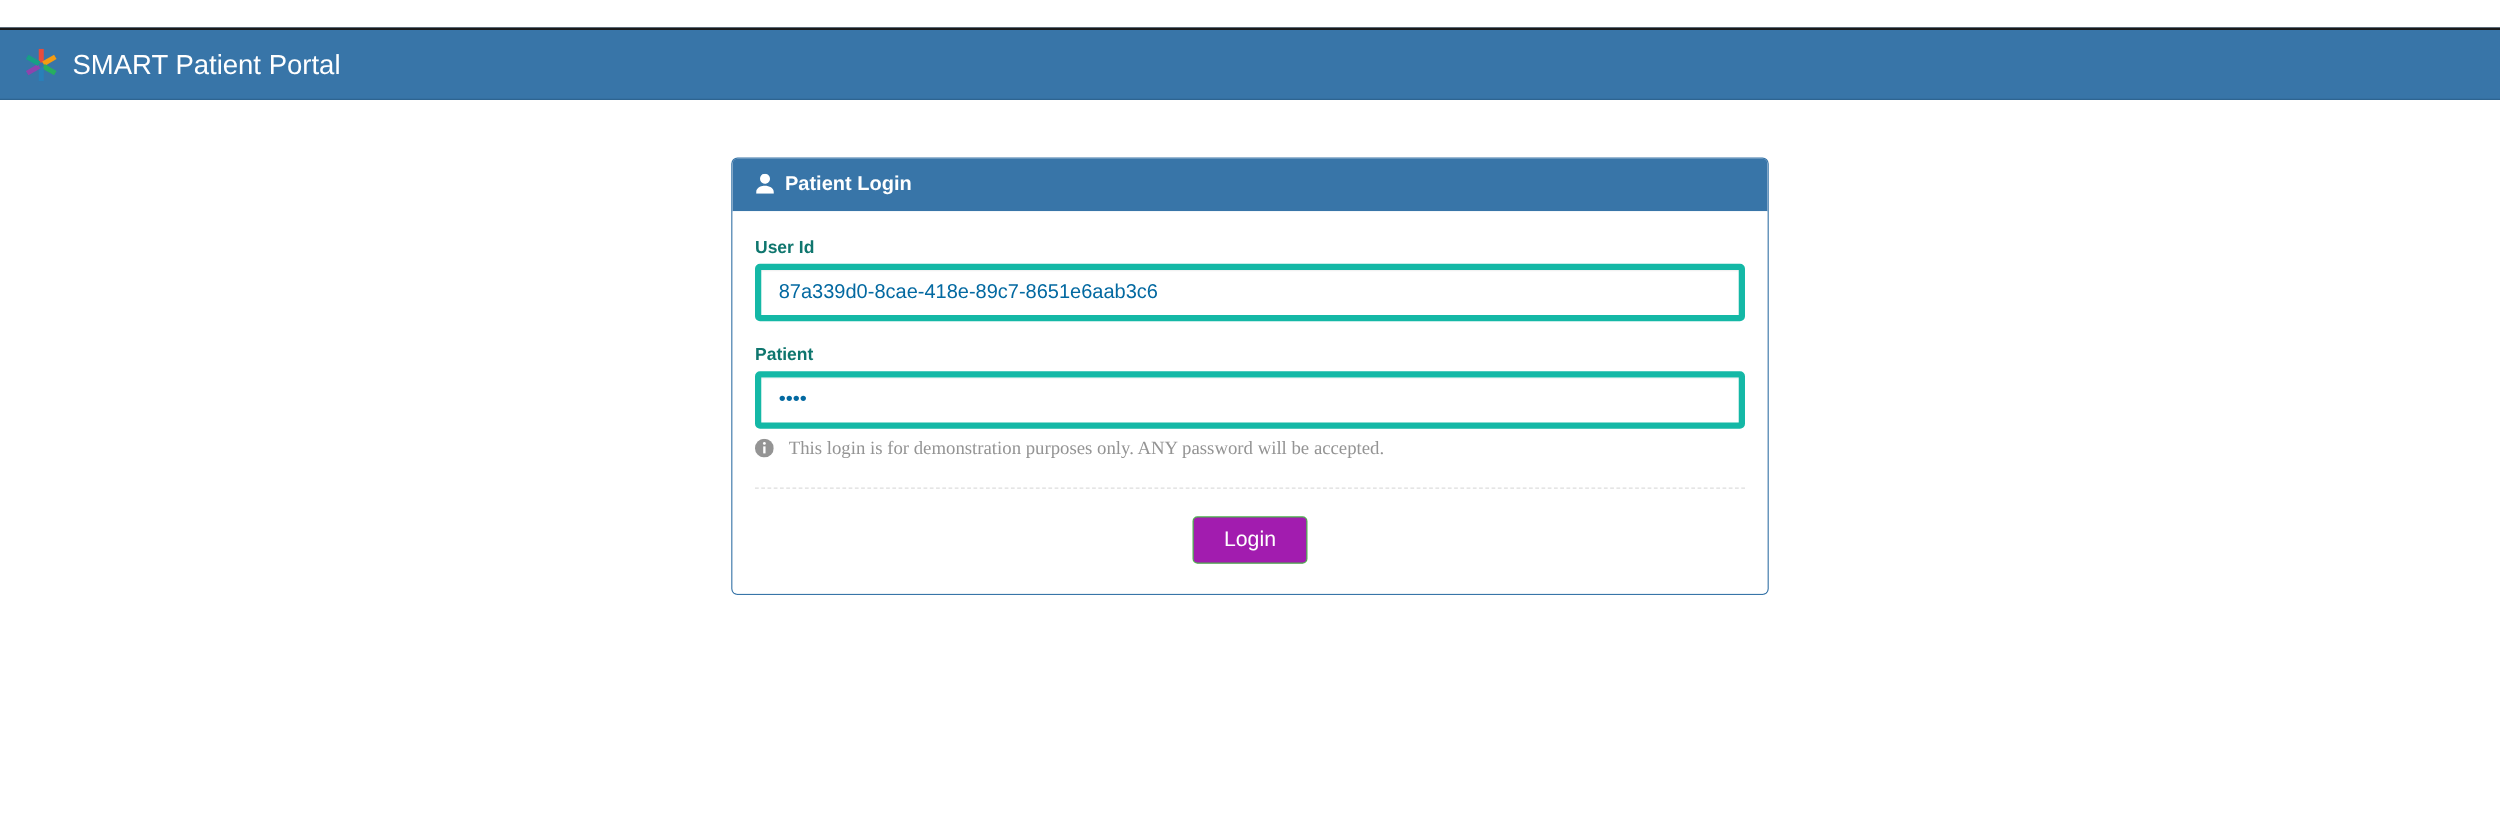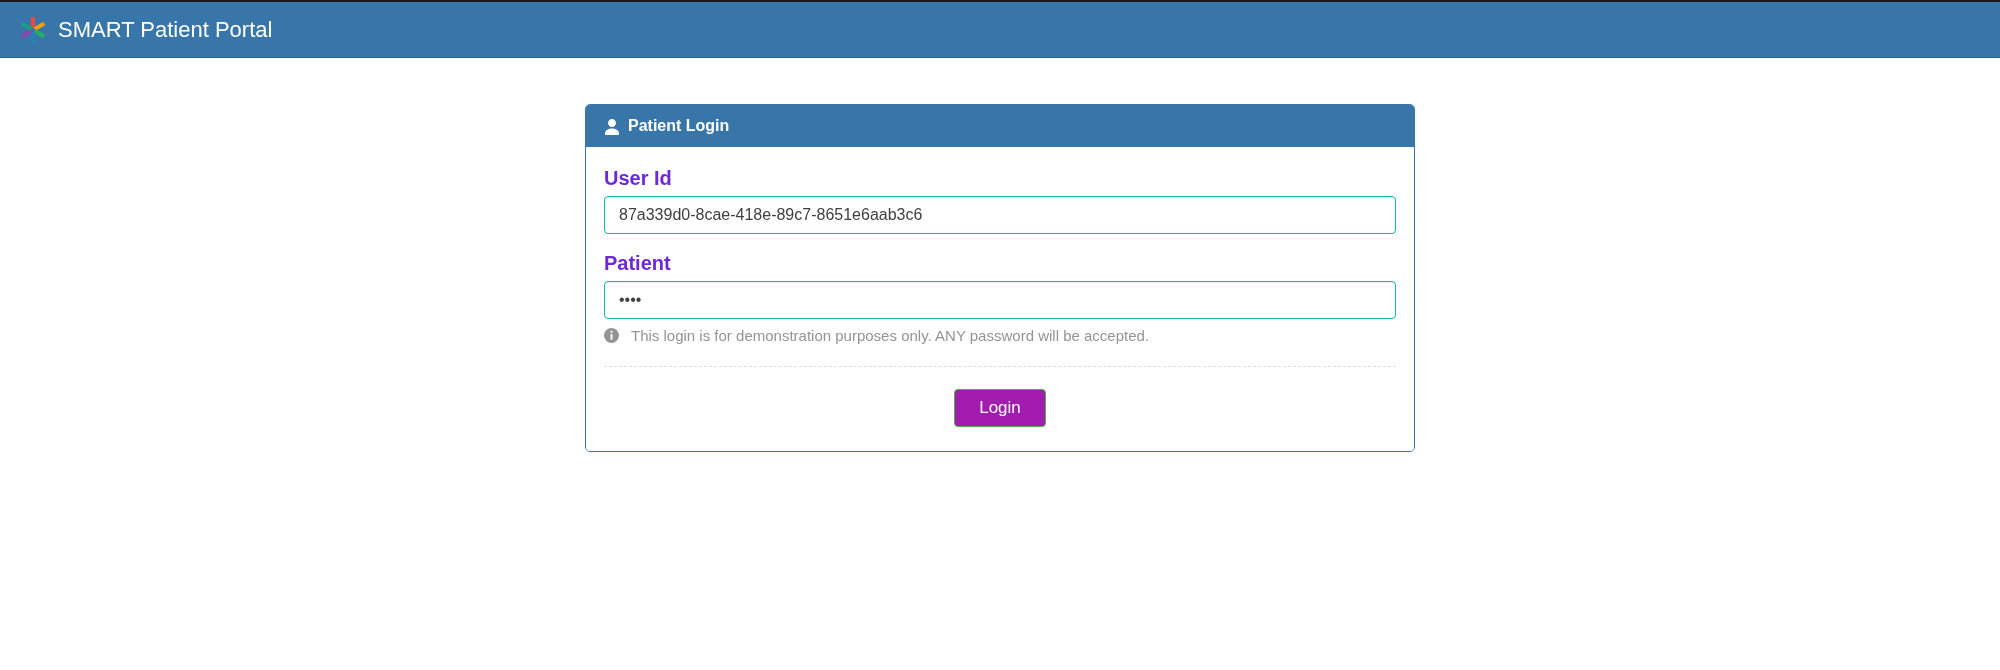--- a/index.html
+++ b/index.html
@@ -9,20 +9,21 @@
       color: #333;
     }
     .navbar {
       background: #3875a8;
       border-top: 2px solid #1a1a1a;
       border-bottom: 1px solid #2e6490;
       height: 58px;
       display: flex;
       align-items: center;
       padding: 0 20px;
+      margin-top: 22px;
     }
     .navbar-logo {
       width: 26px;
       height: 26px;
       margin-right: 12px;
       position: relative;
       flex-shrink: 0;
     }
     .navbar-title {
       color: #fff;
@@ -37,59 +38,60 @@
     .panel {
       border: 1px solid #3875a8;
       border-radius: 5px;
       overflow: hidden;
     }
     .panel-heading {
       background: #3875a8;
       color: #fff;
       padding: 12px 18px;
       display: flex;
-      align-items: flex-end;
+      align-items: flex-start;
       font-size: 16px;
       font-weight: 700;
     }
     .panel-heading svg {
       margin-right: 8px;
       flex-shrink: 0;
     }
     .panel-body {
       padding: 20px 18px 24px;
       background: #fff;
     }
     .form-group {
       margin-bottom: 18px;
     }
     .form-label {
       display: block;
       font-weight: 700;
-      font-size: 20px;
-      color: #6d28d9;
+      font-size: 14px;
+      color: #0f766e;
       margin-bottom: 6px;
     }
     .form-control {
       width: 100%;
       padding: 9px 14px;
       font-size: 16px;
-      color: #404040;
-      border: 1px solid #14b8a6;
+      color: #0369a1;
+      border: 5px solid #14b8a6;
       border-radius: 4px;
       background: #fff;
       box-shadow: inset 0 1px 1px rgba(0,0,0,.06);
       outline: none;
     }
     .help-block {
       display: flex;
-      align-items: center;
+      align-items: flex-start;
       color: #949494;
       font-size: 15px;
       margin-top: 8px;
+      font-family: Liberation Serif, serif;
     }
     .help-block svg {
       margin-right: 12px;
       flex-shrink: 0;
     }
     .hr-dashed {
       border: none;
       border-top: 1px dashed #ddd;
       margin: 22px 0;
     }

